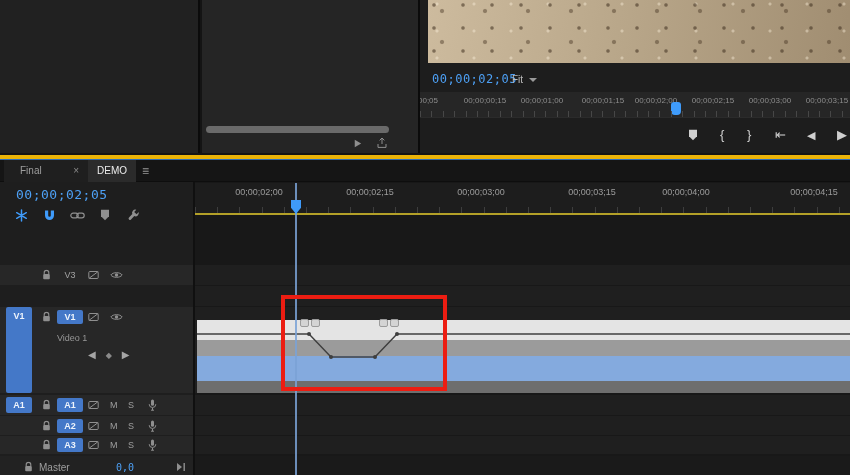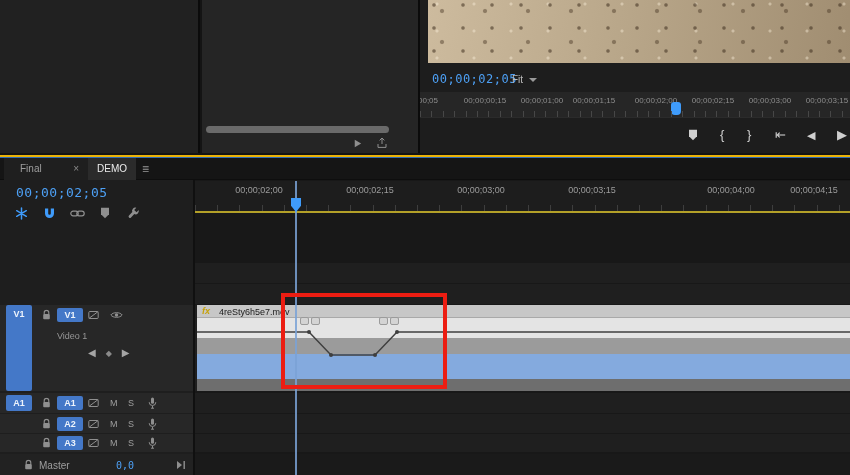--- a/index.html
+++ b/index.html
@@ -35,21 +35,21 @@
   .fit .caret{display:inline-block;margin-left:6px;width:0;height:0;border-left:4px solid transparent;border-right:4px solid transparent;border-top:4px solid #9a9a9a;vertical-align:middle;}
   .mon-ruler{position:absolute;left:0;top:92px;width:432px;height:25px;background:#262626;overflow:hidden;}
   .mon-ruler::after{content:"";position:absolute;left:0;right:0;bottom:0;height:6px;
     background:repeating-linear-gradient(90deg,#474747 0 1px,transparent 1px 11.4px);}
   .mon-label{position:absolute;top:4px;transform:translateX(-50%);font-size:8px;color:#8d8d8d;white-space:nowrap;}
   .mon-ph{position:absolute;left:251px;top:10px;width:10px;height:13px;background:var(--accent-blue);border-radius:3px 3px 4px 4px;}
   .mon-transport{position:absolute;left:0;top:117px;width:432px;height:36px;background:#1d1d1d;border-top:1px solid #2b2b2b;}
   .tbtn{position:absolute;top:9px;color:#cfcfcf;font-size:13px;line-height:16px;}
 
   
-  .timeline{left:0;top:155px;width:850px;height:320px;background:#1c1c1c;border-top:2px solid #eab308;}
+  .timeline{left:0;top:155px;width:850px;height:320px;background:#1c1c1c;border-top:4px solid #eab308;}
   .focus-line{position:absolute;left:0;top:0;width:100%;height:1px;background:#2d6cb8;z-index:70;}
   .tabbar{position:absolute;left:0;top:1px;width:100%;height:22px;background:#151515;border-bottom:1px solid #0e0e0e;}
   .tab{position:absolute;top:0;height:22px;font-size:10px;line-height:22px;}
   .tab-final{left:4px;width:84px;background:#1f1f1f;color:#9e9e9e;padding-left:16px;}
   .tab-final .close{position:absolute;right:9px;top:0;color:#8a8a8a;}
   .tab-demo{left:88px;width:48px;background:#2b2b2b;color:#ececec;text-align:center;}
   .panel-menu{position:absolute;left:142px;top:0;height:22px;line-height:22px;color:#9a9a9a;font-size:12px;}
 
   .tl-body{position:absolute;left:0;top:23px;width:850px;height:297px;background:#181818;}
   .hdr-col{position:absolute;left:0;top:0;width:193px;height:297px;background:#1e1e1e;}
@@ -128,21 +128,21 @@
   </div>
 
   <div class="abs monitor">
     <div class="video"></div>
     <div class="mon-tc mono">00;00;02;05</div>
     <div class="fit"><span>Fit</span><span class="caret"></span></div>
     <div class="mon-ruler">
       <span class="mon-label" style="left:8px">00;05</span>
       <span class="mon-label" style="left:65px">00;00;00;15</span>
       <span class="mon-label" style="left:122px">00;00;01;00</span>
-      <span class="mon-label" style="left:174px">00;00;01;15</span>
+      <span class="mon-label" style="left:183px">00;00;01;15</span>
       <span class="mon-label" style="left:236px">00;00;02;00</span>
       <span class="mon-label" style="left:293px">00;00;02;15</span>
       <span class="mon-label" style="left:350px">00;00;03;00</span>
       <span class="mon-label" style="left:407px">00;00;03;15</span>
       <div class="mon-ph"></div>
     </div>
     <div class="mon-transport">
       <span class="tbtn ic" style="left:268px;top:11px;color:#cfcfcf">
         <svg width="10" height="12" viewBox="0 0 10 12">
             <path d="M1 .8h8v6.4L5 11.2 1 7.2z" fill="currentColor"></path>
@@ -204,26 +204,47 @@
               <path d="M11.6 3.1a3.2 3.2 0 0 1-4.3 4L4 10.4a1.4 1.4 0 0 1-2-2l3.3-3.3a3.2 3.2 0 0 1 4-4.3L7.2 2.9l2.4 2.4z" fill="currentColor"></path>
             </svg>
           </span>
       </div>
 
       <div class="tl-ruler">
         <span class="tl-label" style="left:64px">00;00;02;00</span>
         <span class="tl-label" style="left:175px">00;00;02;15</span>
         <span class="tl-label" style="left:286px">00;00;03;00</span>
         <span class="tl-label" style="left:397px">00;00;03;15</span>
-        <span class="tl-label" style="left:536px">00;00;04;00</span>
+        <span class="tl-label" style="left:491px">00;00;04;00</span>
         <span class="tl-label" style="left:619px">00;00;04;15</span>
       </div>
       <div class="work-bar"></div>
       <div class="hdr-divider"></div>
 
+      <div class="trow" style="top:83px;height:20px">
+        <span class="ic lock">
+            <svg width="9" height="11" viewBox="0 0 9 11">
+              <path d="M2.2 4.5V3.2a2.3 2.3 0 0 1 4.6 0v1.3" fill="none" stroke="currentColor" stroke-width="1.1"></path>
+              <rect x="1.2" y="4.5" width="6.6" height="5.2" rx="1" fill="currentColor"></rect>
+            </svg>
+          </span>
+        <span class="tname">V3</span>
+        <span class="ic syncic">
+            <svg width="11" height="10" viewBox="0 0 11 10">
+              <rect x=".8" y="1.5" width="9.4" height="7" rx="1" fill="none" stroke="currentColor"></rect>
+              <path d="M.8 8.5L10.2 1.5" stroke="currentColor"></path>
+            </svg>
+          </span>
+        <span class="ic eyeic">
+            <svg width="13" height="9" viewBox="0 0 13 9">
+              <path d="M.8 4.5C3 1.4 10 1.4 12.2 4.5 10 7.6 3 7.6 .8 4.5z" fill="none" stroke="currentColor"></path>
+              <circle cx="6.5" cy="4.5" r="1.7" fill="currentColor"></circle>
+            </svg>
+          </span>
+      </div>
       <div class="crow" style="top:83px;height:20px"></div>
 
       <div class="crow" style="top:104px;height:20px"></div>
 
       <div class="trow v1row">
         <div class="srcblock" style="top:0;width:26px;height:86px;padding-top:4px">V1</div>
         <div class="rowline">
           <span class="ic lock">
               <svg width="9" height="11" viewBox="0 0 9 11">
                 <path d="M2.2 4.5V3.2a2.3 2.3 0 0 1 4.6 0v1.3" fill="none" stroke="currentColor" stroke-width="1.1"></path>
@@ -245,24 +266,20 @@
             </span>
         </div>
         <div class="v1-label">Video 1</div>
         <div class="kfnav">
           <span>◀</span><span class="dia">◆</span><span>▶</span>
         </div>
       </div>
       <div class="crow" style="top:125px;height:86px"></div>
 
       <div class="clip">
-        <div class="namebar">
-          <span class="fx">fx</span>
-          <span class="cname">4reSty6h5e7.mov</span>
-        </div>
         <div class="kfzone"></div>
         <div class="midzone"></div>
         <div class="audiozone"></div>
         <div class="botzone"></div>
         <div class="kfh" style="left:103px"></div>
         <div class="kfh" style="left:114px"></div>
         <div class="kfh" style="left:182px"></div>
         <div class="kfh" style="left:193px"></div>
         <svg class="band" width="653" height="86" viewBox="0 0 653 86">
           <path d="M0 27 L112 27 L134 50 L178 50 L200 27 L653 27" fill="none" stroke="#3f3f3f" stroke-width="1.4"></path>

